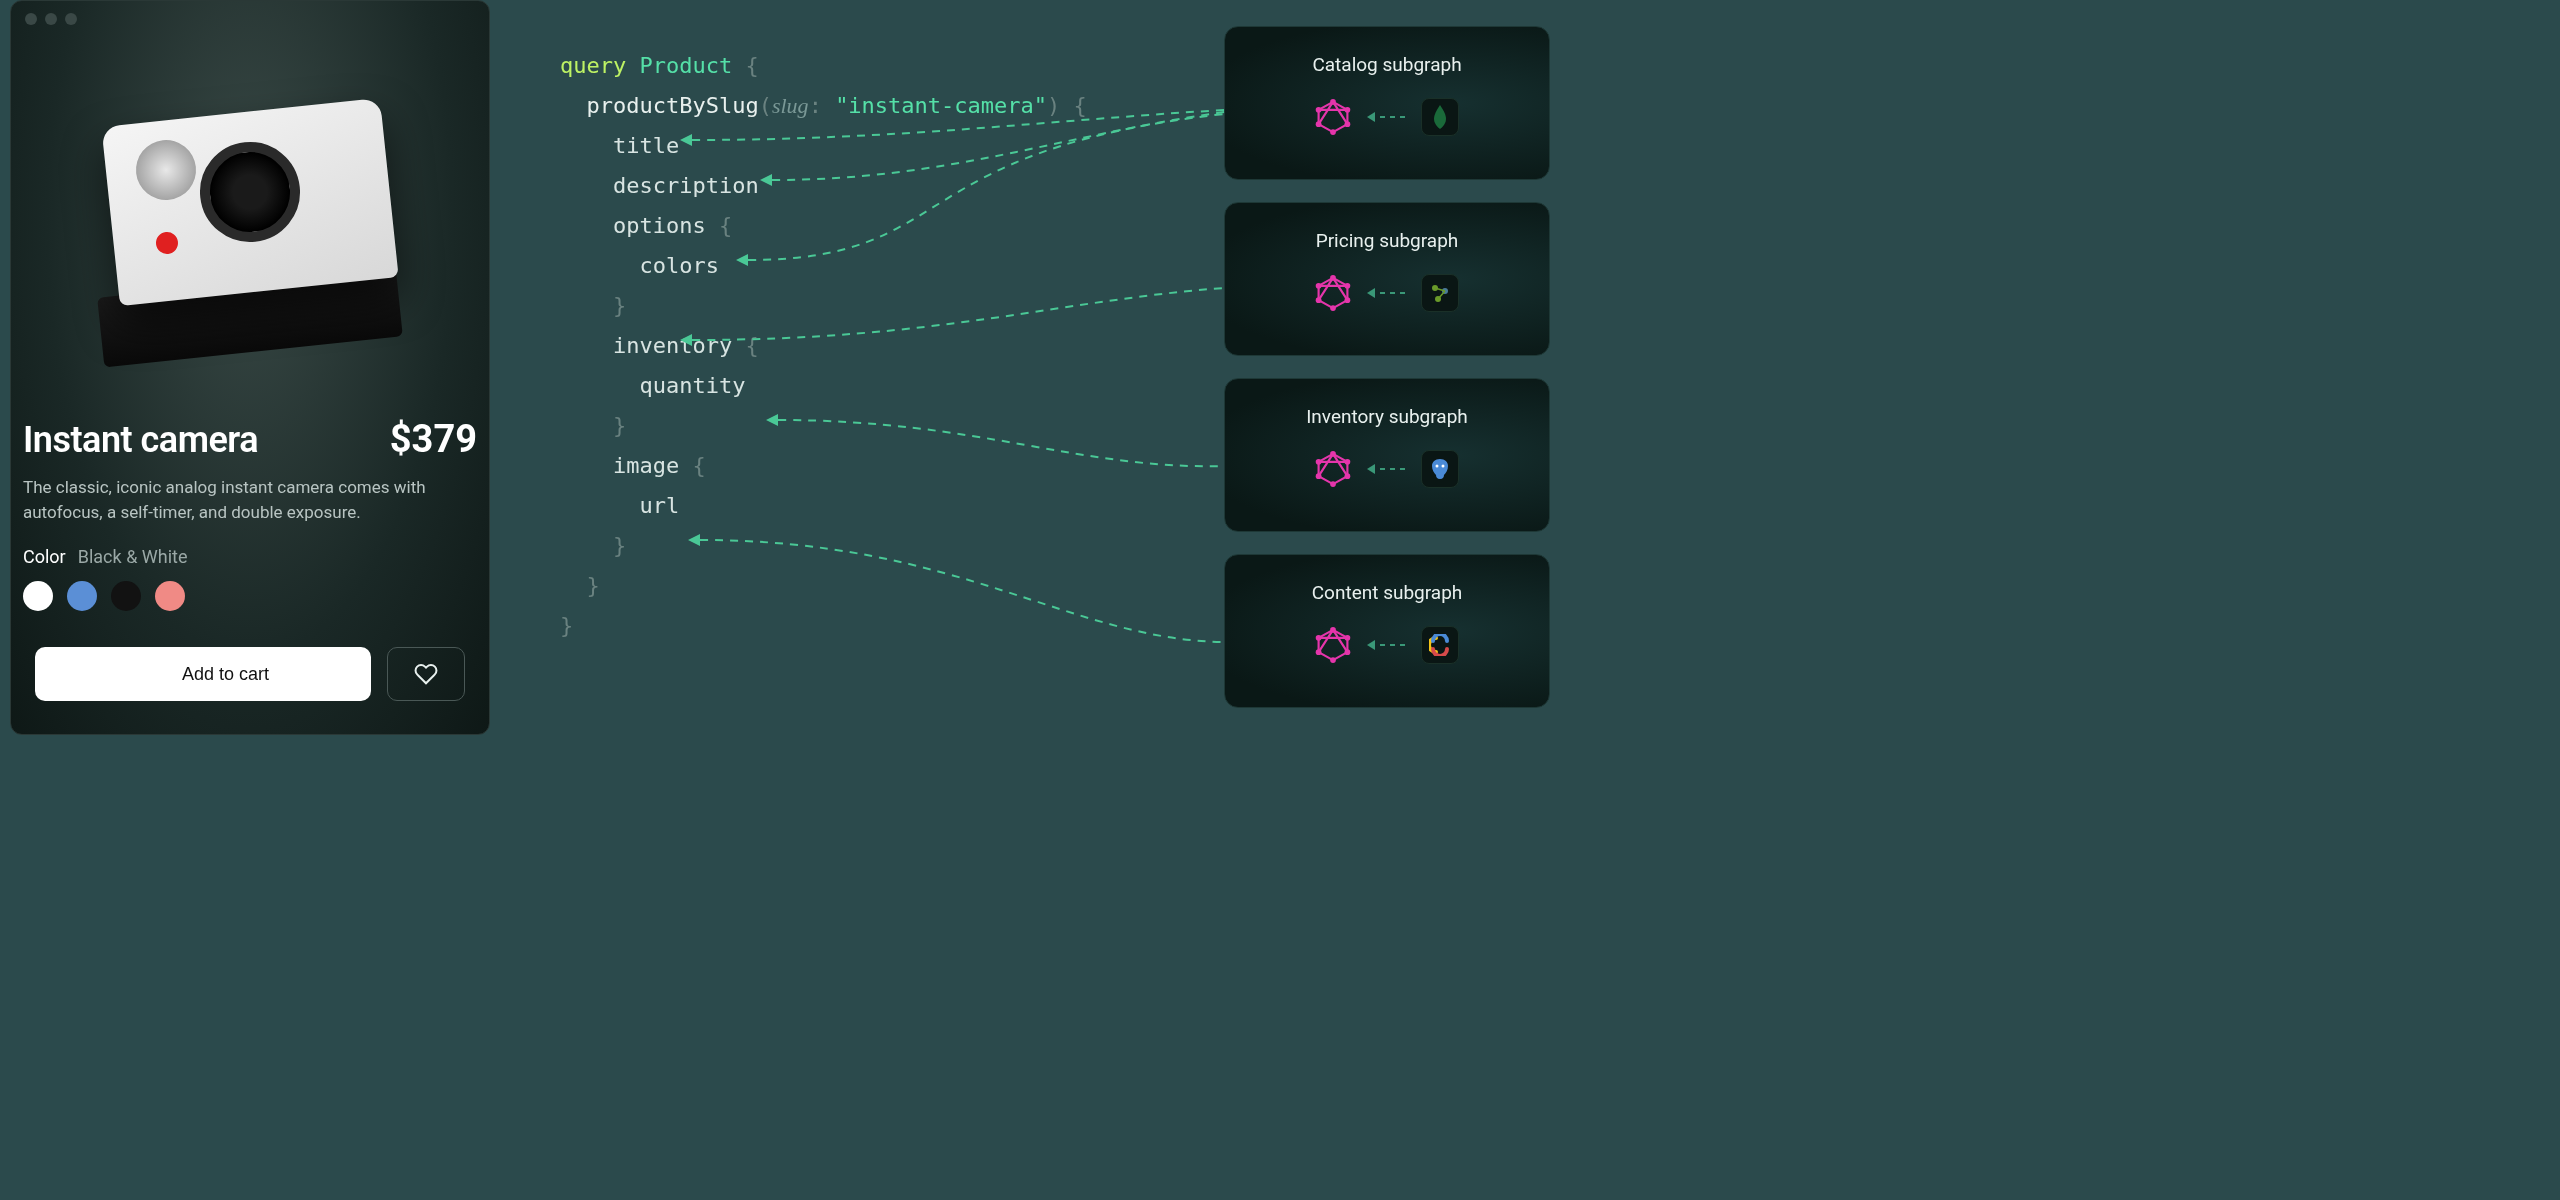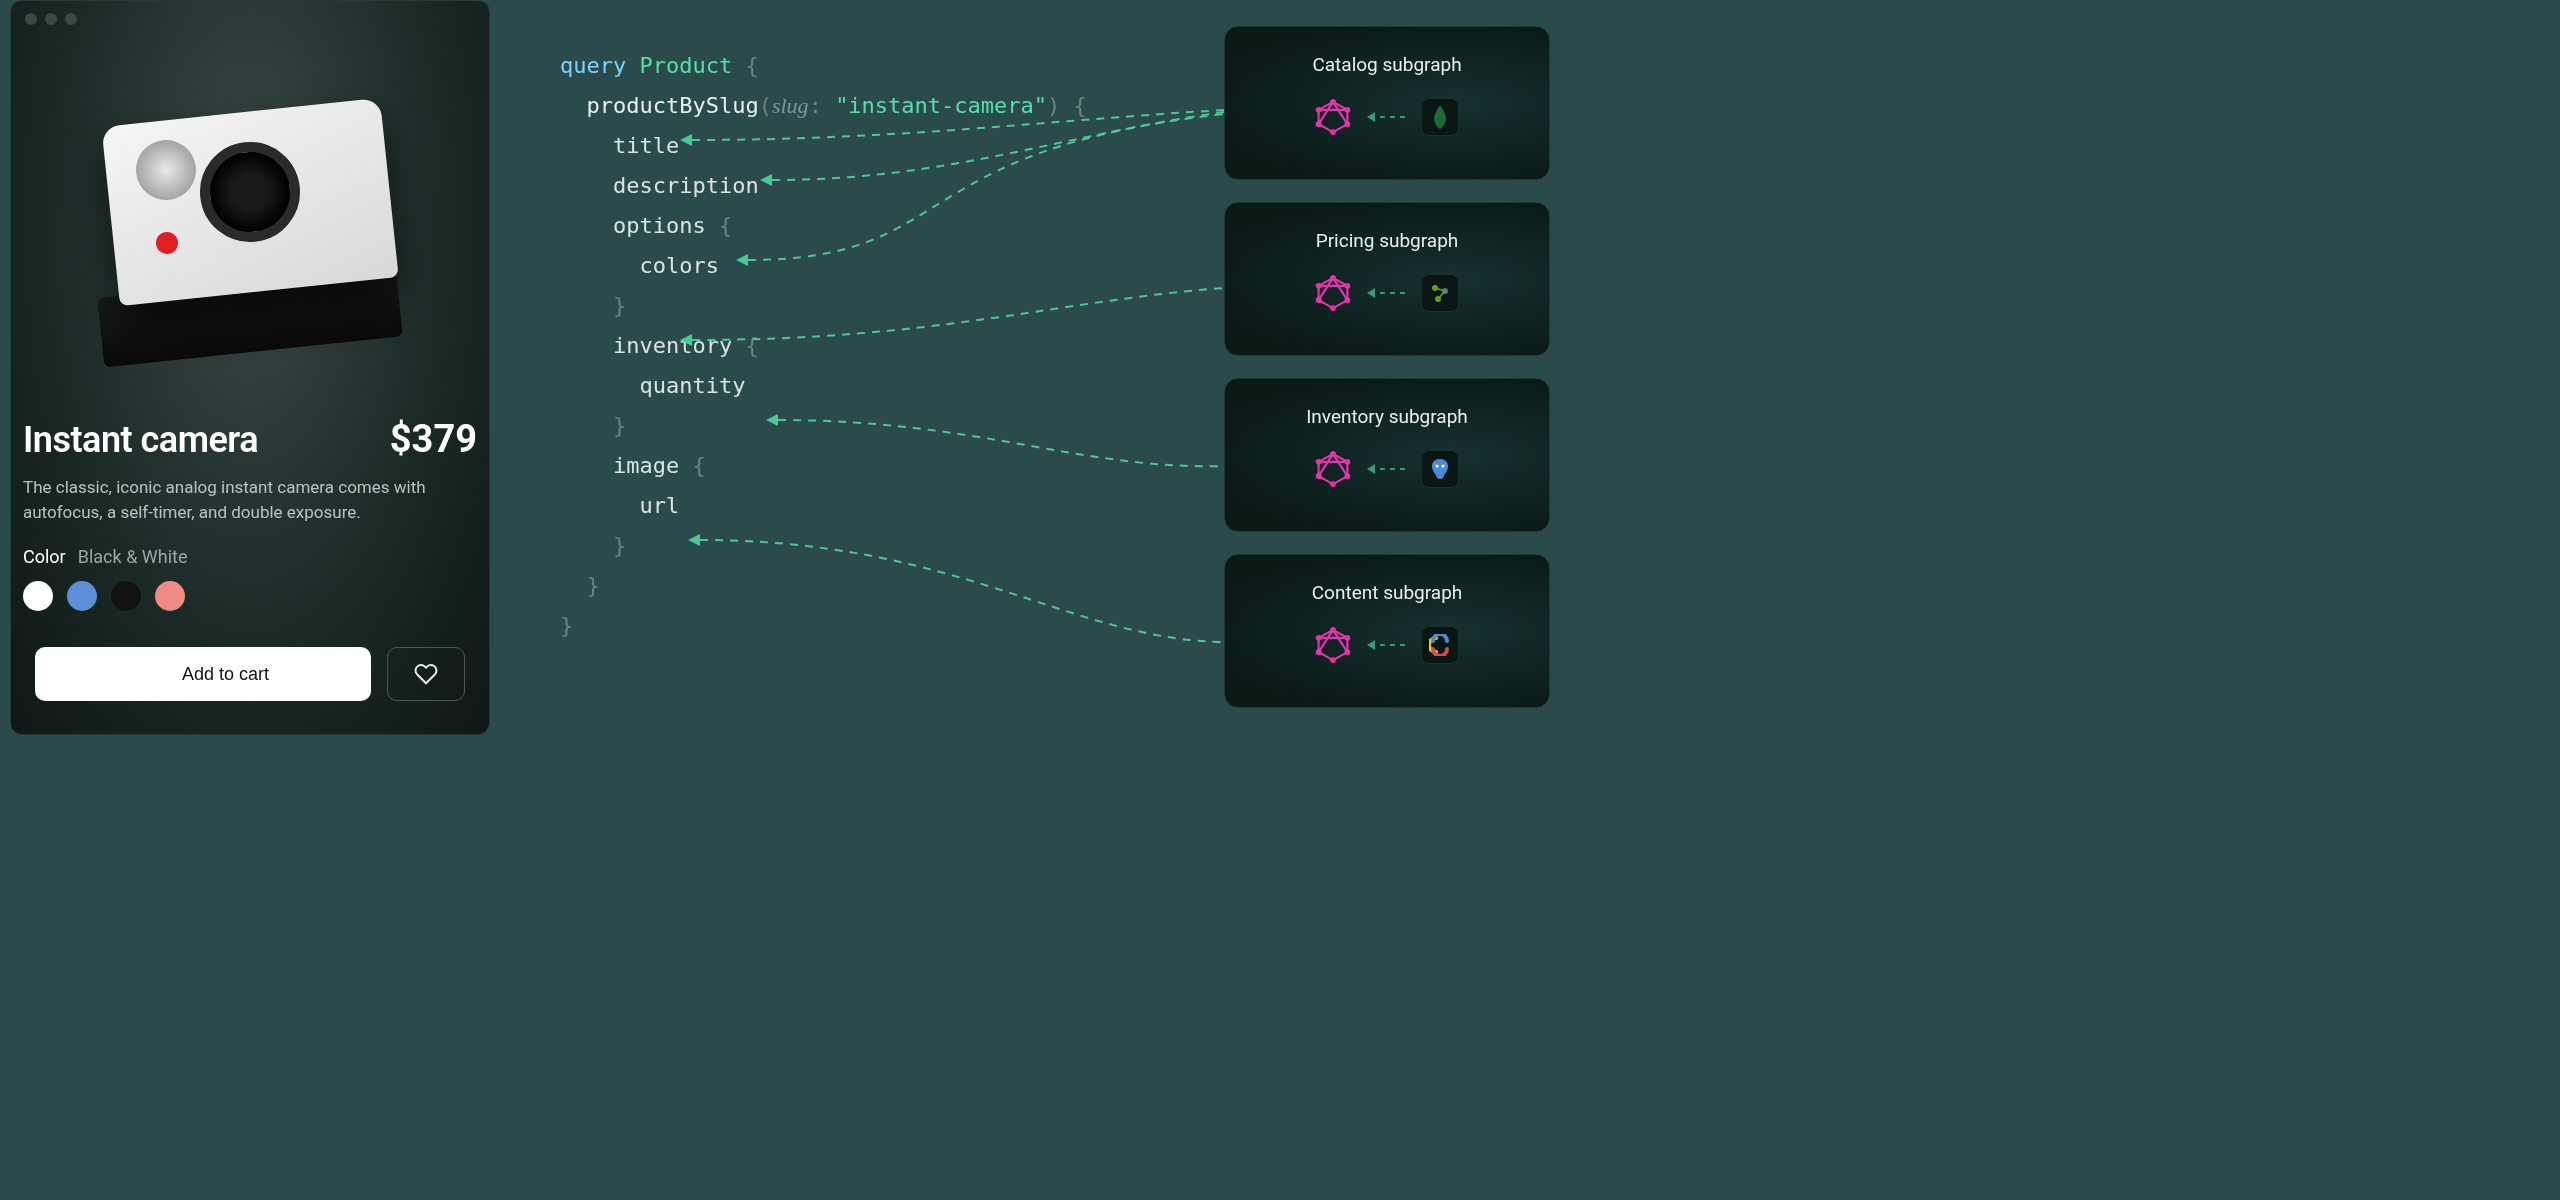--- a/index.html
+++ b/index.html
@@ -138,21 +138,21 @@
 .code-block {
   position: absolute;
   left: 560px;
   top: 46px;
   font-family: "SF Mono", Menlo, Consolas, monospace;
   font-size: 22px;
   line-height: 40px;
   color: #c2d0ce;
 }
 .code-line { white-space: pre; }
-.tok-kw { color: #7dd3fc; }
+.tok-kw { color: #bef264; }
 .tok-op { color: #55e0a8; }
 .tok-fn { color: #e8f0ee; margin-top: 44px; }
 .tok-arg { color: #7a9896; font-style: italic; font-family: Liberation Serif, serif; }
 .tok-str { color: #55e0a8; }
 .tok-field { color: #d8e4e2; }
 .tok-punc { color: #6a8280; }
 
 
 .subgraphs {
   position: absolute;

